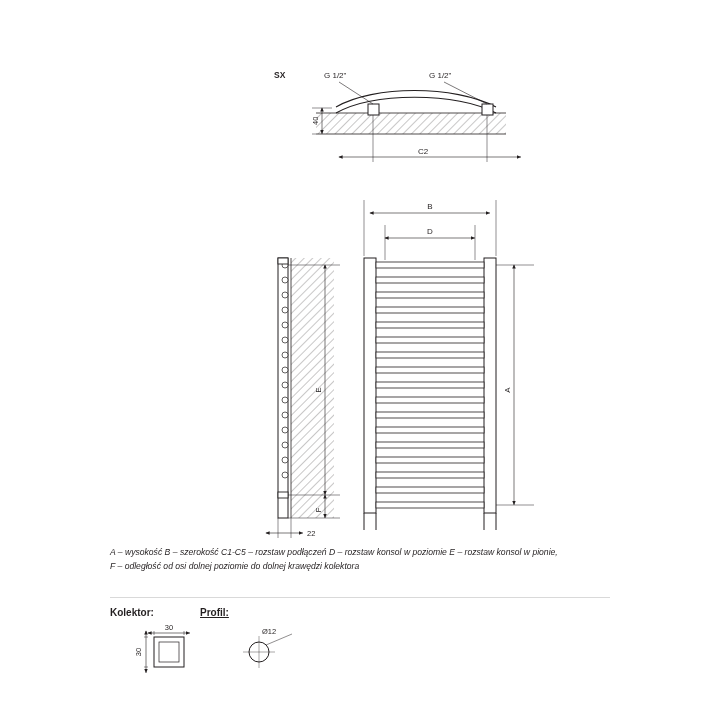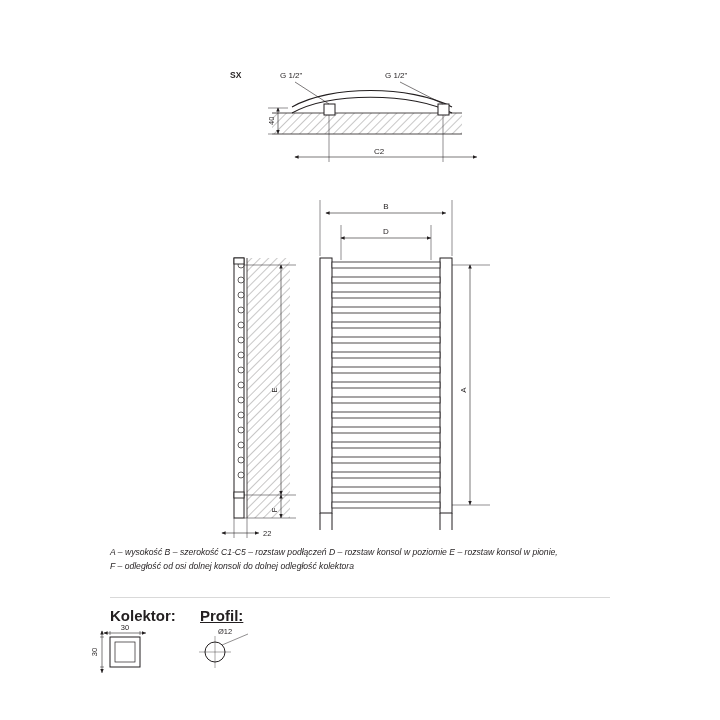--- a/index.html
+++ b/index.html
@@ -1,22 +1,22 @@
 <!DOCTYPE html>
 <html><head>
 <meta charset="utf-8">
 <style>
   html,body{margin:0;padding:0;background:#ffffff;}
   body{width:720px;height:720px;position:relative;font-family:"Liberation Sans",sans-serif;color:#231f20;overflow:hidden;}
-  .stage{position:absolute;left:0;top:0;width:592px;height:720px;}
+  .stage{position:absolute;left:0;top:0;width:592px;height:720px;padding-left:44px;}
   svg{display:block;}
   .lbl{font-family:"Liberation Sans",sans-serif;fill:#231f20;}
   .legend{position:absolute;font-size:8.6px;line-height:14px;color:#231f20;}
   .legend-row{white-space:nowrap;}
-  .sect-title{position:absolute;font-size:15px;font-weight:bold;color:#231f20;}
+  .sect-title{position:absolute;font-size:10px;font-weight:bold;color:#231f20;}
   .divider{position:absolute;height:1px;background:#d9d9d9;}
 </style>
 </head>
 <body>
 
 <div class="stage">
   <svg width="720" height="720" viewBox="0 0 720 720">
     <defs>
       <marker id="arr" markerWidth="8" markerHeight="8" refX="7" refY="3" orient="auto" markerUnits="strokeWidth">
         <path d="M0,0 L7,3 L0,6 z" fill="#231f20"></path>
@@ -162,20 +162,20 @@
       <circle cx="215" cy="652" r="10" fill="#ffffff" stroke="#231f20" stroke-width="1"></circle>
       <line x1="199" y1="652" x2="231" y2="652" stroke="#231f20" stroke-width="0.4"></line>
       <line x1="215" y1="636" x2="215" y2="668" stroke="#231f20" stroke-width="0.4"></line>
       <line x1="222" y1="645" x2="248" y2="634" stroke="#231f20" stroke-width="0.5"></line>
       <text class="lbl" x="218" y="634" font-size="7.5">Ø12</text>
     </g>
   </svg>
 
   <div class="legend" style="left:110px;top:545px;width:600px;font-style:italic;">
     <div class="legend-row">A – wysokość     B – szerokość     C1-C5 – rozstaw podłączeń      D – rozstaw konsol w poziomie     E – rozstaw konsol w pionie,</div>
-    <div class="legend-row">F – odległość od osi dolnej konsoli do dolnej odległość kolektora</div>
+    <div class="legend-row">F – odległość od osi dolnej poziomie do dolnej krawędzi kolektora</div>
   </div>
 
   <div class="divider" style="left:110px;top:597px;width:500px;"></div>
 
   <div class="sect-title" style="left:110px;top:607px;">Kolektor:</div>
   <div class="sect-title" style="left:200px;top:607px;text-decoration:underline;">Profil:</div>
 </div>
 
 </body></html>

